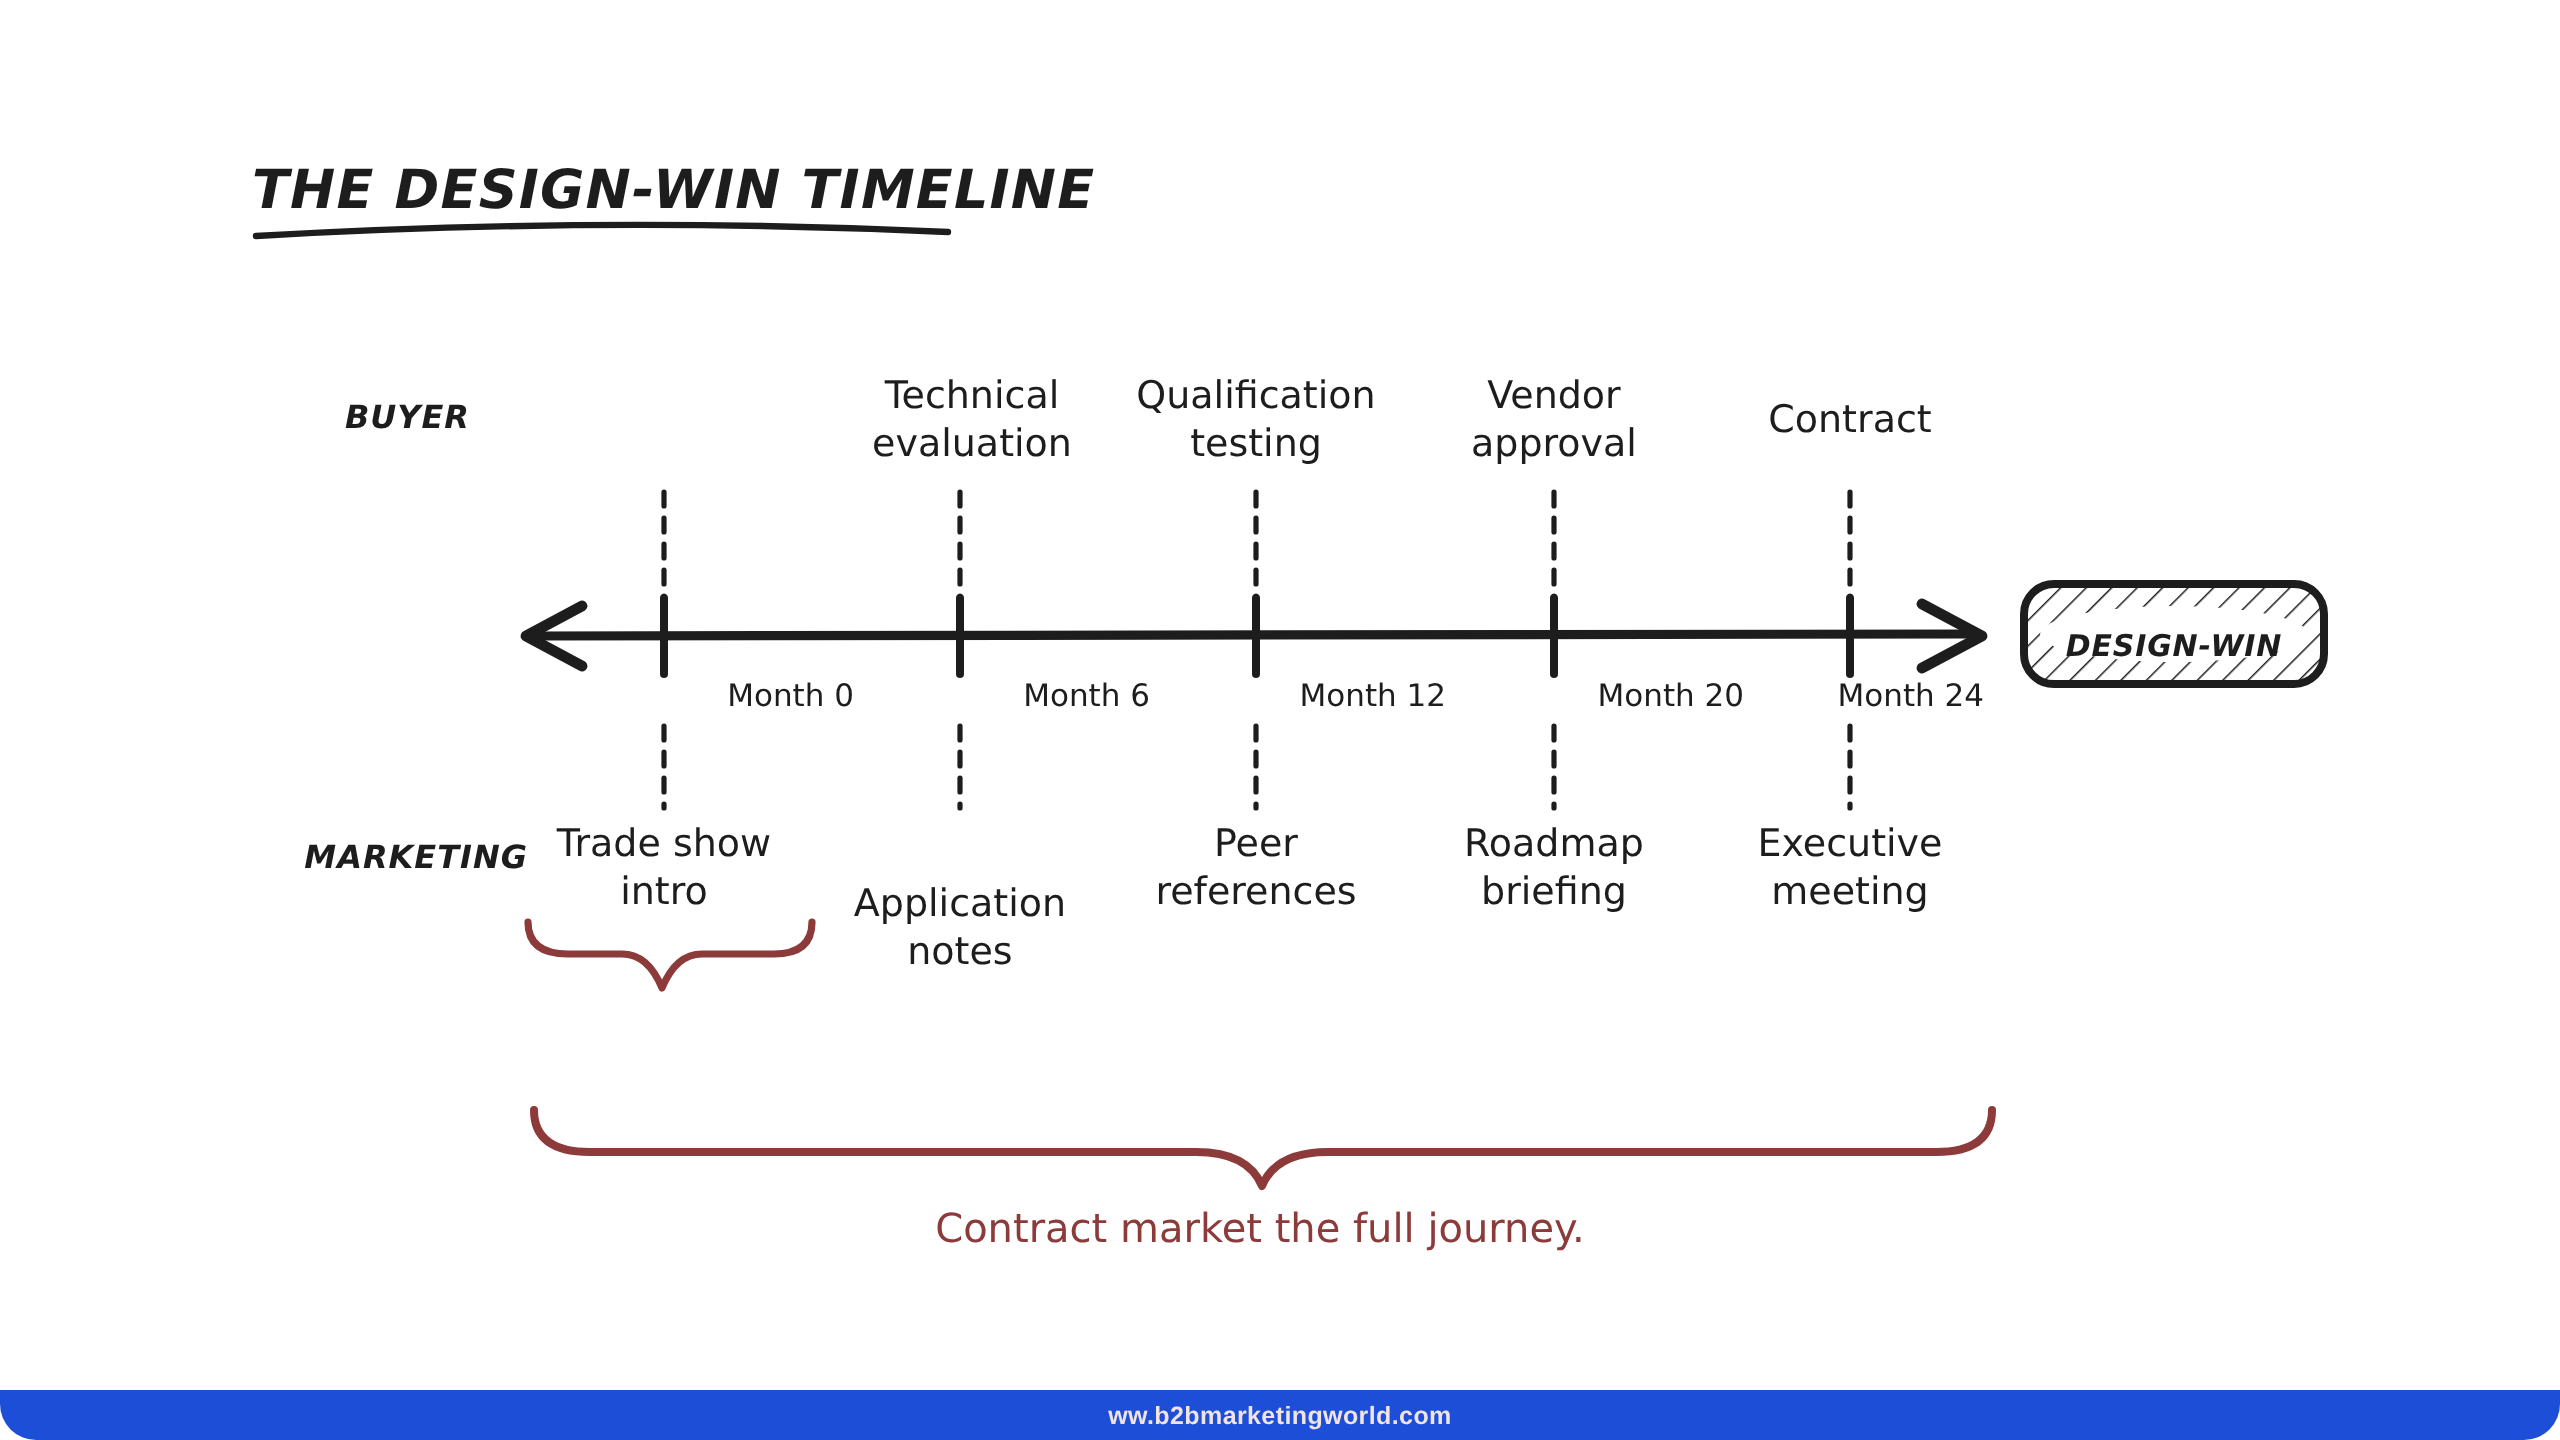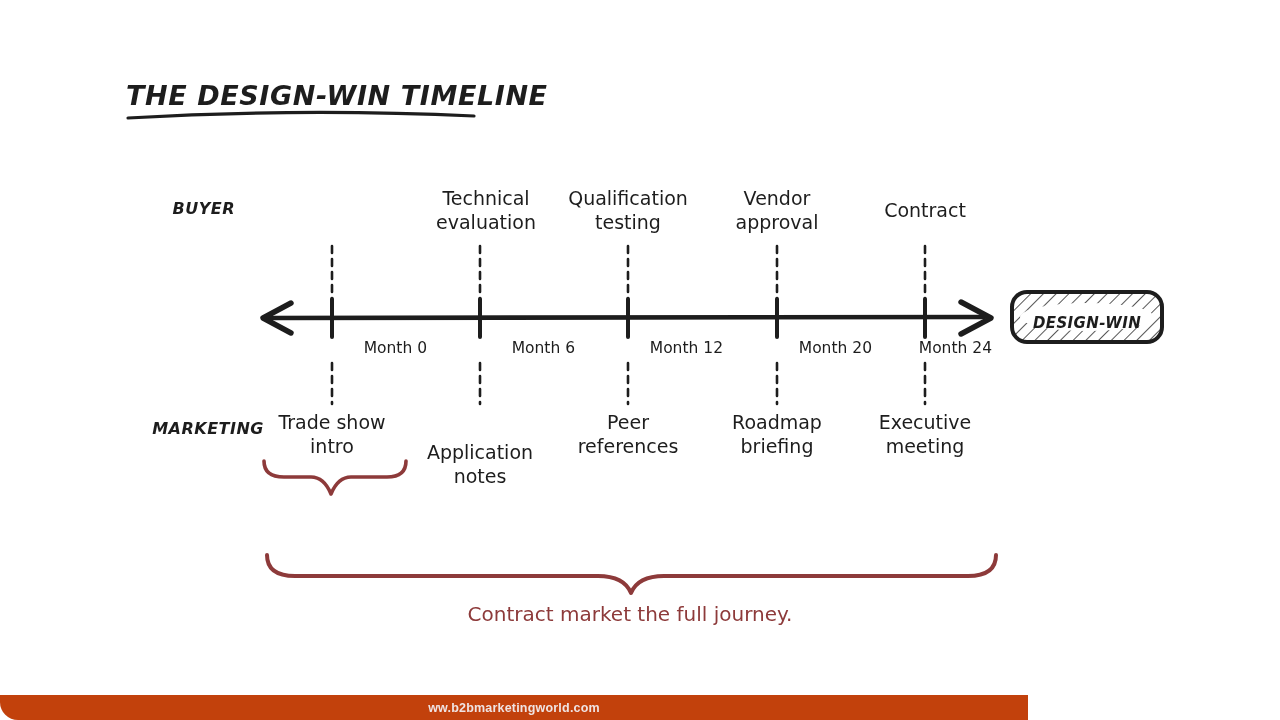--- a/index.html
+++ b/index.html
@@ -25,21 +25,21 @@
   }
   .accent-note{
     color:#8d3a3a; text-align:center; white-space:pre-line; line-height:1.4;
   }
   .badge-label{
     left:1011px; top:291px; width:152px; height:64px;
     display:flex; align-items:center; justify-content:center;
     font-size:15px; font-weight:bold; font-style:italic; letter-spacing:0.4px;
   }
   .footer-bar{
-    left:0; top:695px; width:1028px; height:25px; background:#c2410c;
+    left:0; top:695px; width:1280px; height:25px; background:#1d4ed8;
     display:flex; align-items:center; justify-content:center;
   }
   .footer-text{
     font-family:"Liberation Sans", sans-serif; font-size:12.5px; font-weight:bold;
     color:#efe3e3; letter-spacing:0.2px;
   }
   svg.overlay{position:absolute; left:0; top:0; pointer-events:none;}
 </style>
 </head>
 <body>

